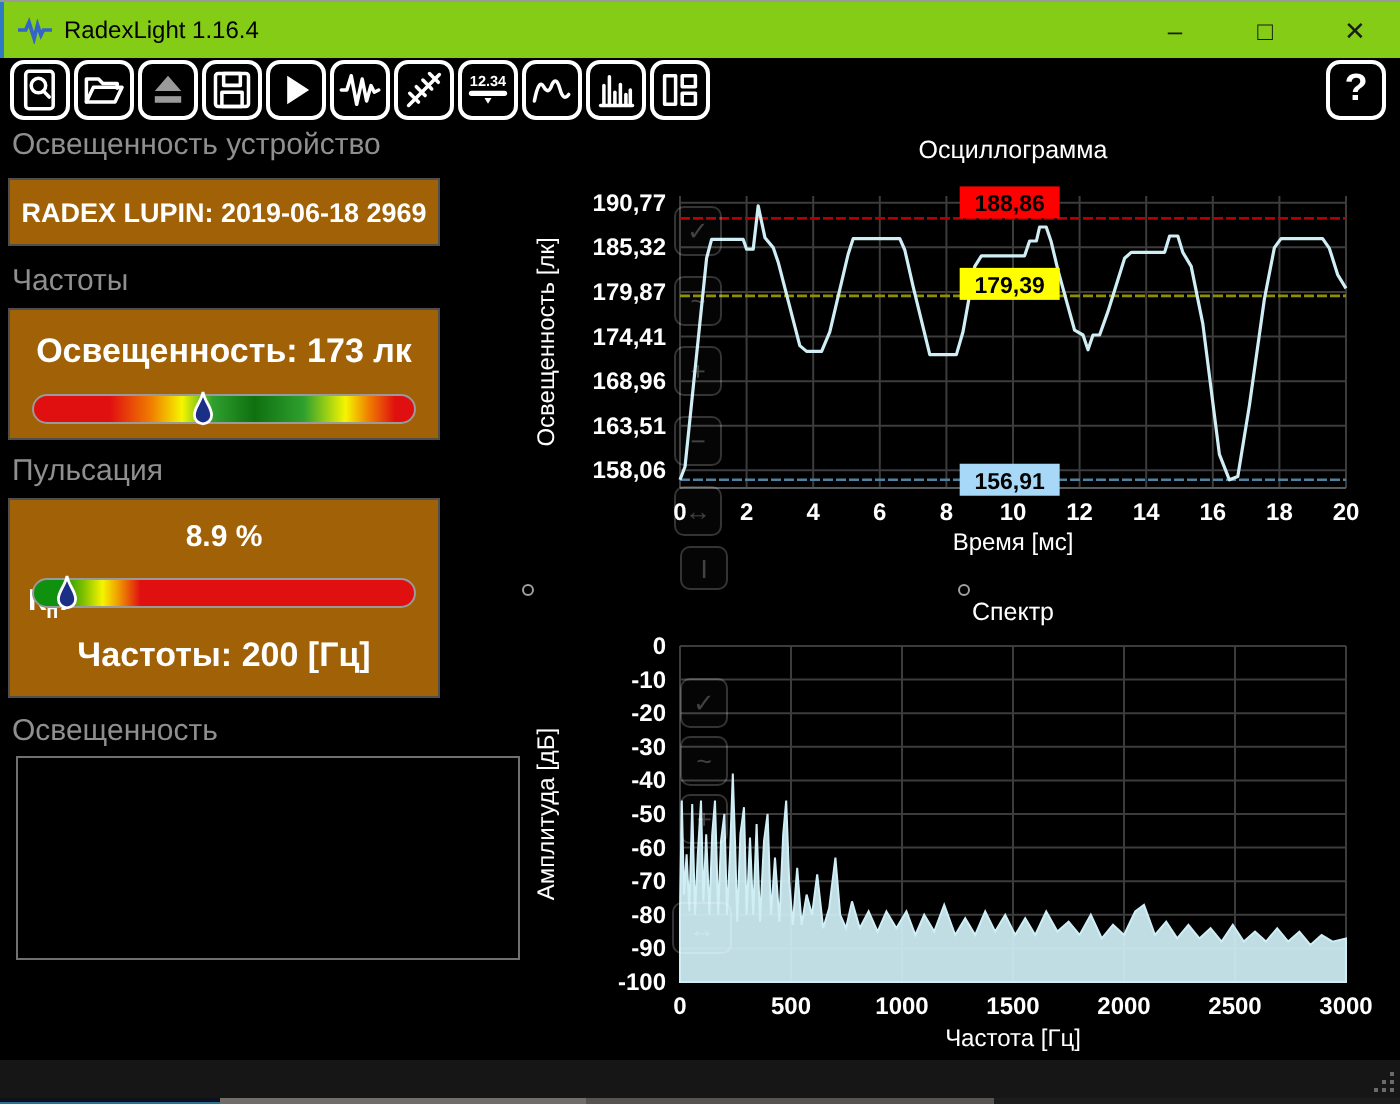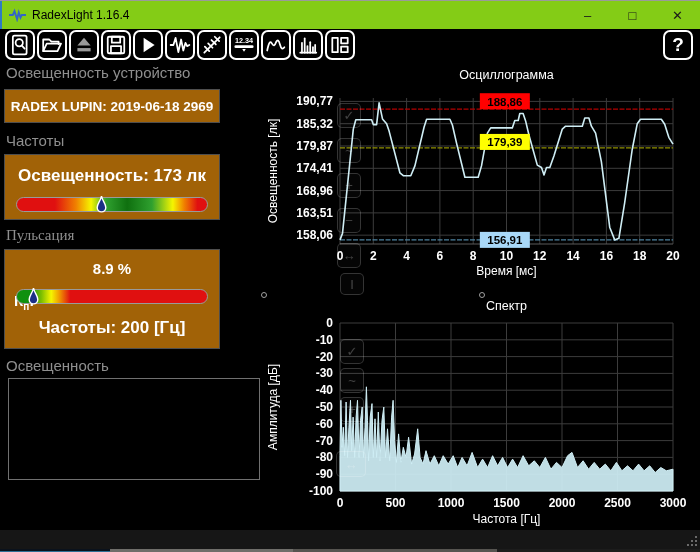--- a/index.html
+++ b/index.html
@@ -161,21 +161,21 @@
   <div class="sec-h" style="top:131px;">Частоты</div>
   <div class="panel-box" style="top:153px; height:66px; padding:11px 11px 0 11px;">
     <div class="bold-val">Освещенность: 173 лк</div>
     <div class="grad-bar bar-lux" style="margin-top:11px;">
       <svg class="marker" id="marker-lux" viewBox="0 0 13 20" style="left: 44%;">
           <path d="M6.5,1 C7.4,6 10.8,8.5 10.8,12.6 a4.3,4.3 0 1,1 -8.6,0 C2.2,8.5 5.6,6 6.5,1 Z" fill="#1b2f86" stroke="#fff" stroke-width="1.4"></path>
         </svg>
     </div>
   </div>
 
-  <div class="sec-h" style="top:226px;font-family:Liberation Serif, serif;">Пульсация</div>
+  <div class="sec-h" style="top:226px;">Пульсация</div>
   <div class="panel-box" style="top:248px; height:100px;">
     <div class="kp-label"><span>К</span><sub>п</sub><span>:</span></div>
     <div class="bold-val" style="font-size:15px; margin-top:10px;">8.9 %</div>
     <div class="grad-bar bar-kp" style="margin:12px 11px 0 11px;">
       <svg class="marker" id="marker-kp" viewBox="0 0 13 20" style="left: 8.5%;">
           <path d="M6.5,1 C7.4,6 10.8,8.5 10.8,12.6 a4.3,4.3 0 1,1 -8.6,0 C2.2,8.5 5.6,6 6.5,1 Z" fill="#1b2f86" stroke="#fff" stroke-width="1.4"></path>
         </svg>
     </div>
     <div class="bold-val" style="margin-top:14px;">Частоты: 200 [Гц]</div>
   </div>

